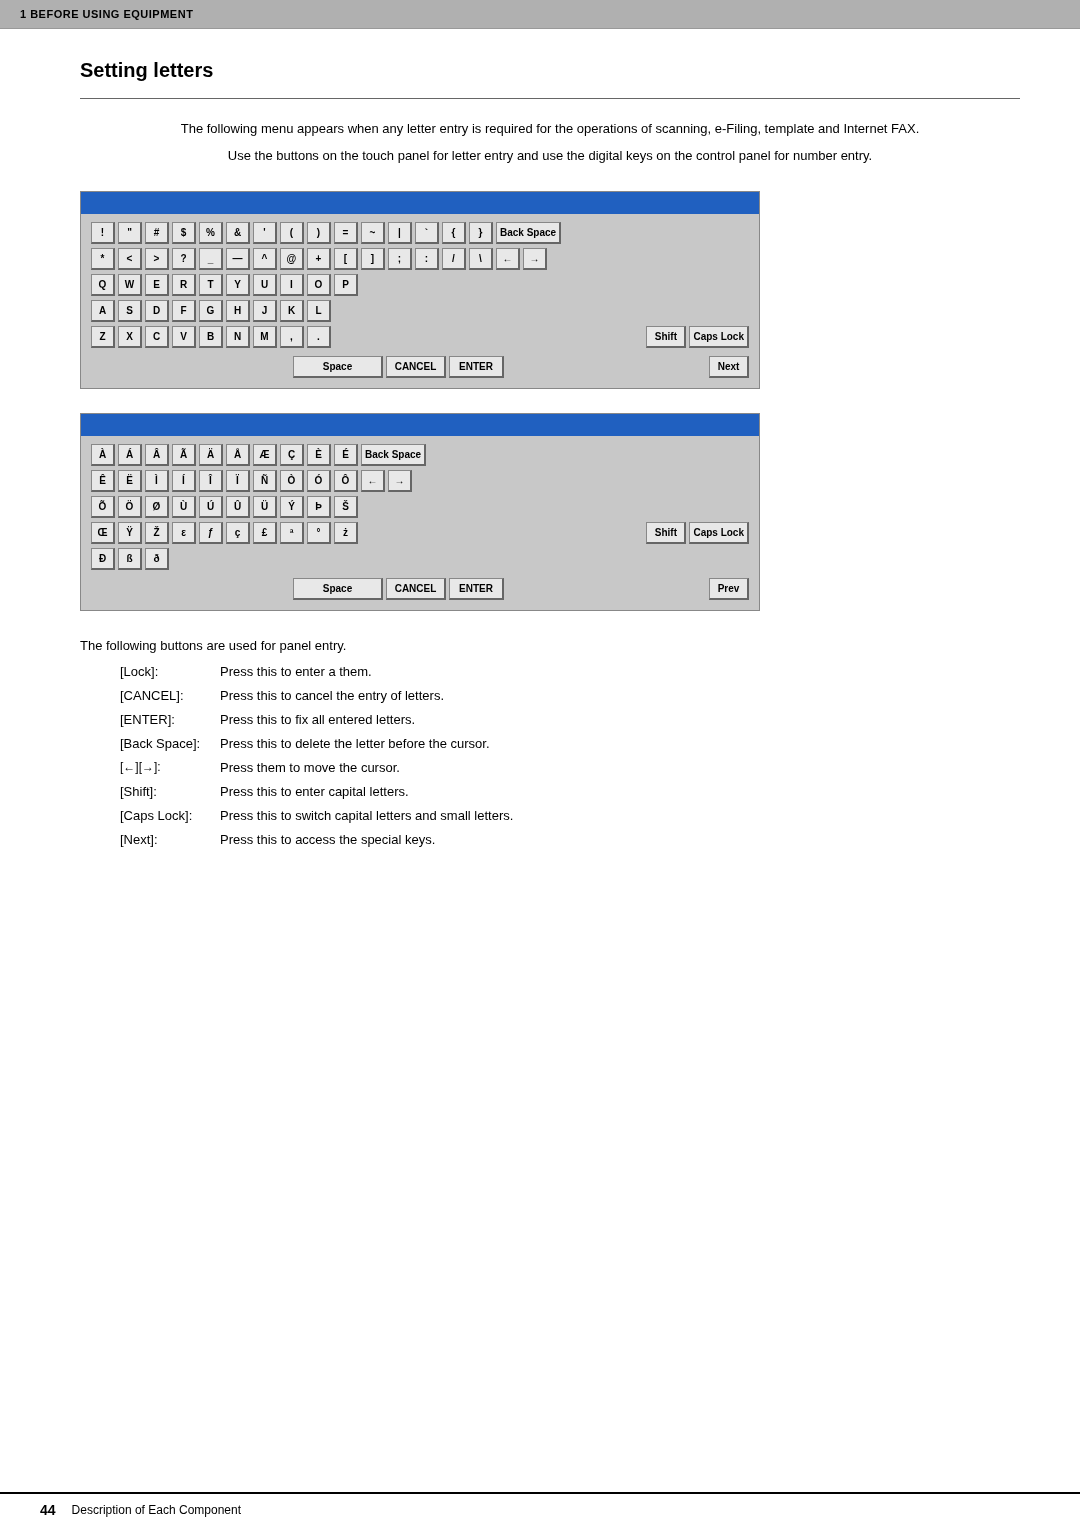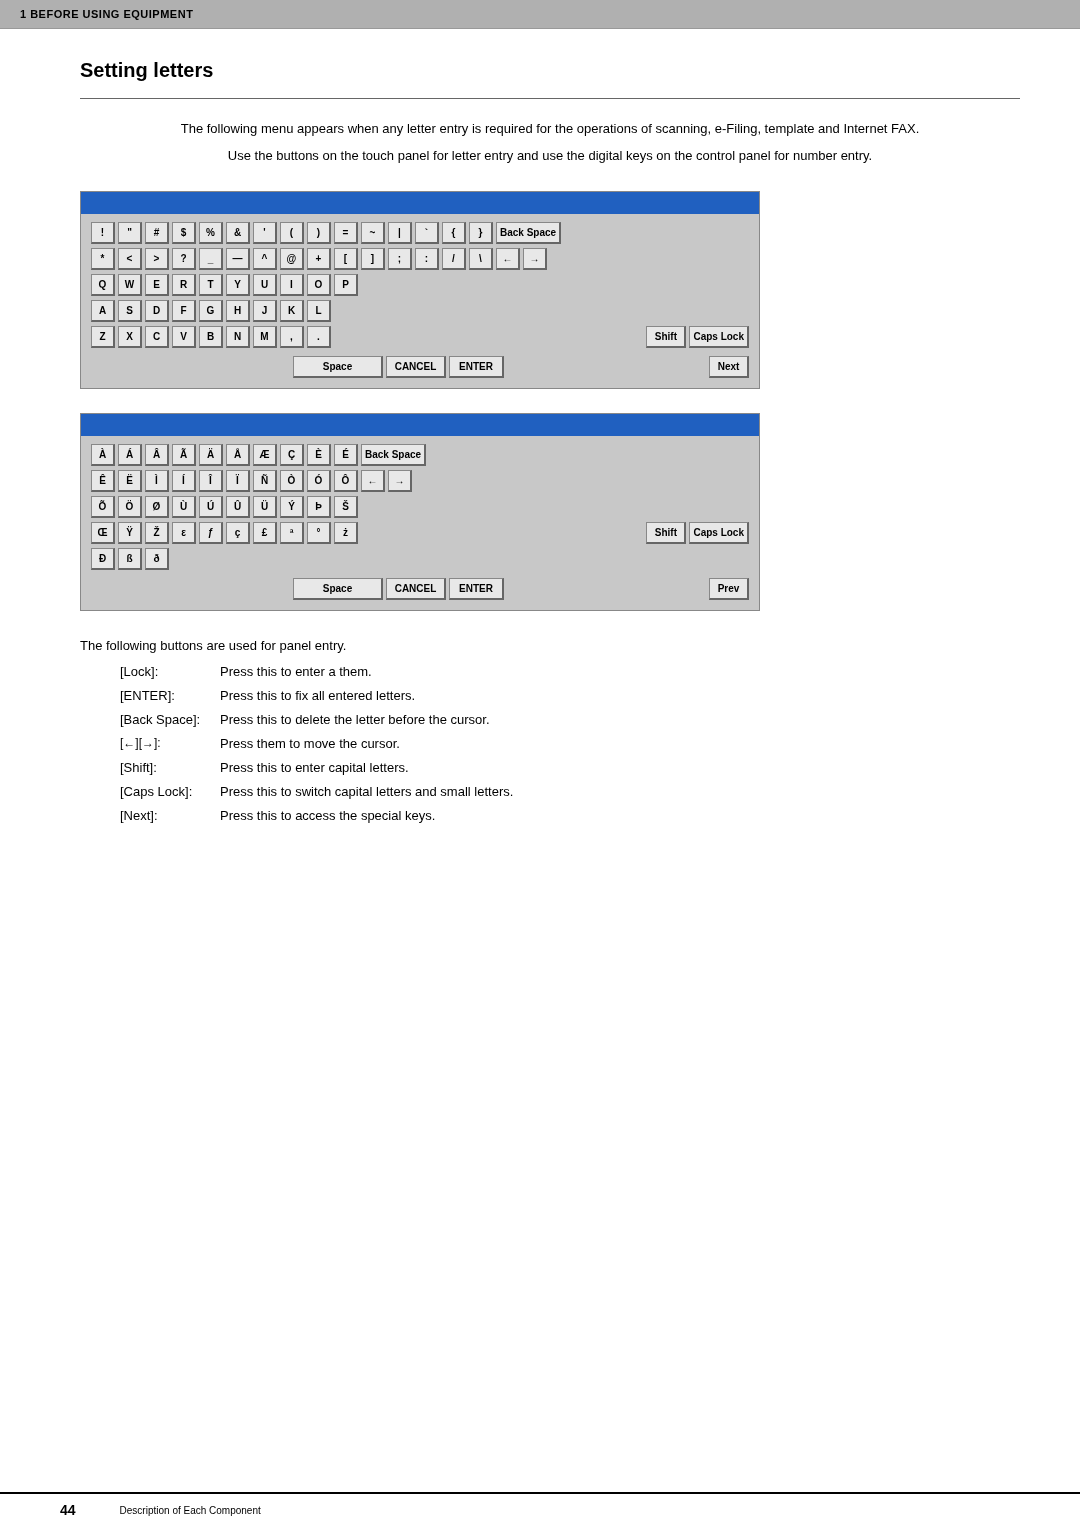--- a/index.html
+++ b/index.html
@@ -166,34 +166,33 @@
     }
 
     
     .footer {
       position: fixed;
       bottom: 0;
       left: 0;
       right: 0;
       background: #fff;
       border-top: 2px solid #000;
-      padding: 8px 60px;
+      padding: 8px 40px;
       font-size: 14px;
       display: flex;
       align-items: center;
     }
 
     .footer-number {
       font-weight: bold;
       margin-right: 16px;
     }
 
     .footer-text {
-      font-size: 10px;
-      margin-left: 28px;
+      font-size: 12px;
     }
 
     .divider {
       border: none;
       border-top: 1.5px solid #666;
       margin: 4px 0 20px 0;
     }
   </style>
 </head>
 <body>
@@ -394,20 +393,24 @@
   </div>
 
   <div class="description-section">
     <p>The following buttons are used for panel entry.</p>
     <div style="margin-top: 4px; margin-left: 40px;">
       <div class="desc-item">
         <span class="desc-label">[Lock]:</span>
         <span class="desc-text">Press this to enter a them.</span>
       </div>
       <div class="desc-item">
+        <span class="desc-label">[CANCEL]:</span>
+        <span class="desc-text">Press this to cancel the entry of letters.</span>
+      </div>
+      <div class="desc-item">
         <span class="desc-label">[ENTER]:</span>
         <span class="desc-text">Press this to fix all entered letters.</span>
       </div>
       <div class="desc-item">
         <span class="desc-label" style="min-width:100px;">[Back Space]:</span>
         <span class="desc-text">Press this to delete the letter before the cursor.</span>
       </div>
       <div class="desc-item">
         <span class="desc-label arrow-keys">[←][→]:</span>
         <span class="desc-text">Press them to move the cursor.</span>

